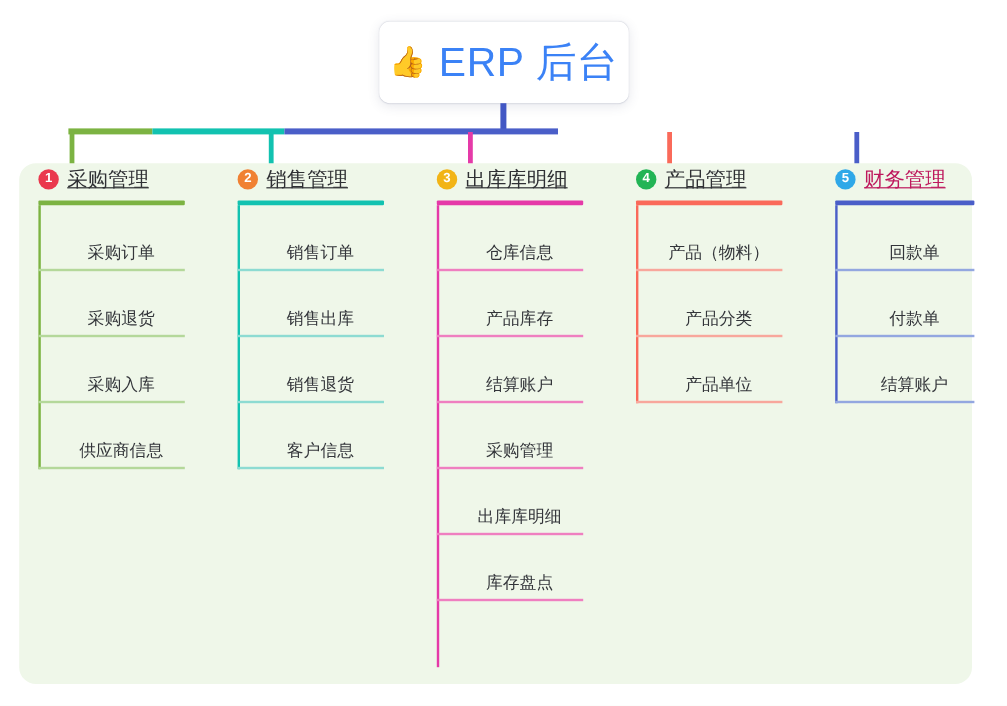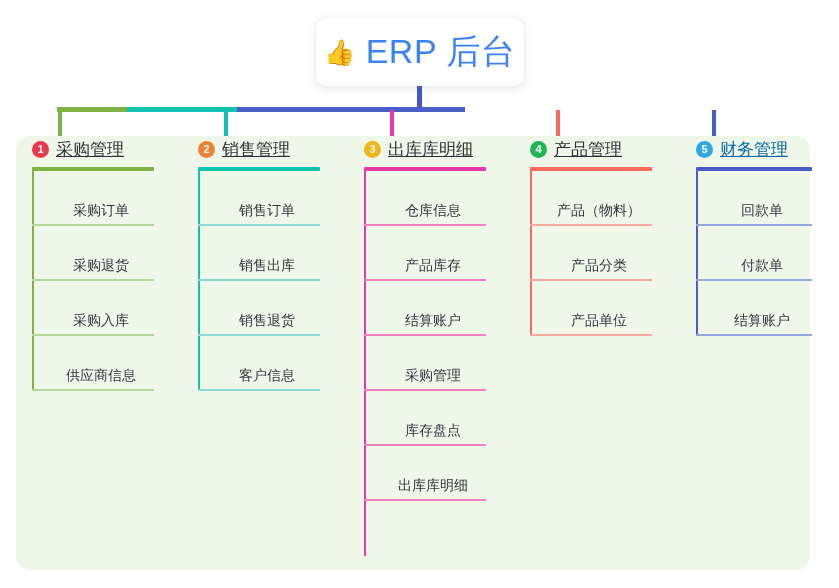--- a/index.html
+++ b/index.html
@@ -241,25 +241,25 @@
           </div>
           <div class="leaf">
             <span class="leaf-label">结算账户</span>
             <div class="leaf-rule" style="background: rgb(239, 127, 192);"></div>
           </div>
           <div class="leaf">
             <span class="leaf-label">采购管理</span>
             <div class="leaf-rule" style="background: rgb(239, 127, 192);"></div>
           </div>
           <div class="leaf">
+            <span class="leaf-label">出库库明细</span>
+            <div class="leaf-rule" style="background: rgb(239, 127, 192);"></div>
+          </div>
+          <div class="leaf">
             <span class="leaf-label">库存盘点</span>
-            <div class="leaf-rule" style="background: rgb(239, 127, 192);"></div>
-          </div>
-          <div class="leaf">
-            <span class="leaf-label">出库库明细</span>
             <div class="leaf-rule" style="background: rgb(239, 127, 192);"></div>
           </div>
         </div>
       </div>
       <div class="col" style="left: 506px;">
         <div class="col-head">
           <div class="badge" style="background: rgb(34, 180, 85);">4</div>
           <div class="col-title" style="color: rgb(47, 48, 52);">产品管理</div>
         </div>
         <div class="head-bar" style="width: 122px; background: rgb(250, 106, 90);"></div>
@@ -275,21 +275,21 @@
           </div>
           <div class="leaf">
             <span class="leaf-label">产品单位</span>
             <div class="leaf-rule" style="background: rgb(248, 167, 156);"></div>
           </div>
         </div>
       </div>
       <div class="col" style="left: 672px;">
         <div class="col-head">
           <div class="badge" style="background: rgb(47, 168, 232);">5</div>
-          <div class="col-title" style="color: #0369a1;">财务管理</div>
+          <div class="col-title" style="color: #be185d;">财务管理</div>
         </div>
         <div class="head-bar" style="width: 116px; background: rgb(74, 94, 200);"></div>
         <div class="leaf-wrap">
           <div class="spine" style="background: rgb(74, 94, 200); height: 165px;"></div>
           <div class="leaf">
             <span class="leaf-label">回款单</span>
             <div class="leaf-rule" style="background: rgb(147, 167, 224);"></div>
           </div>
           <div class="leaf">
             <span class="leaf-label">付款单</span>

